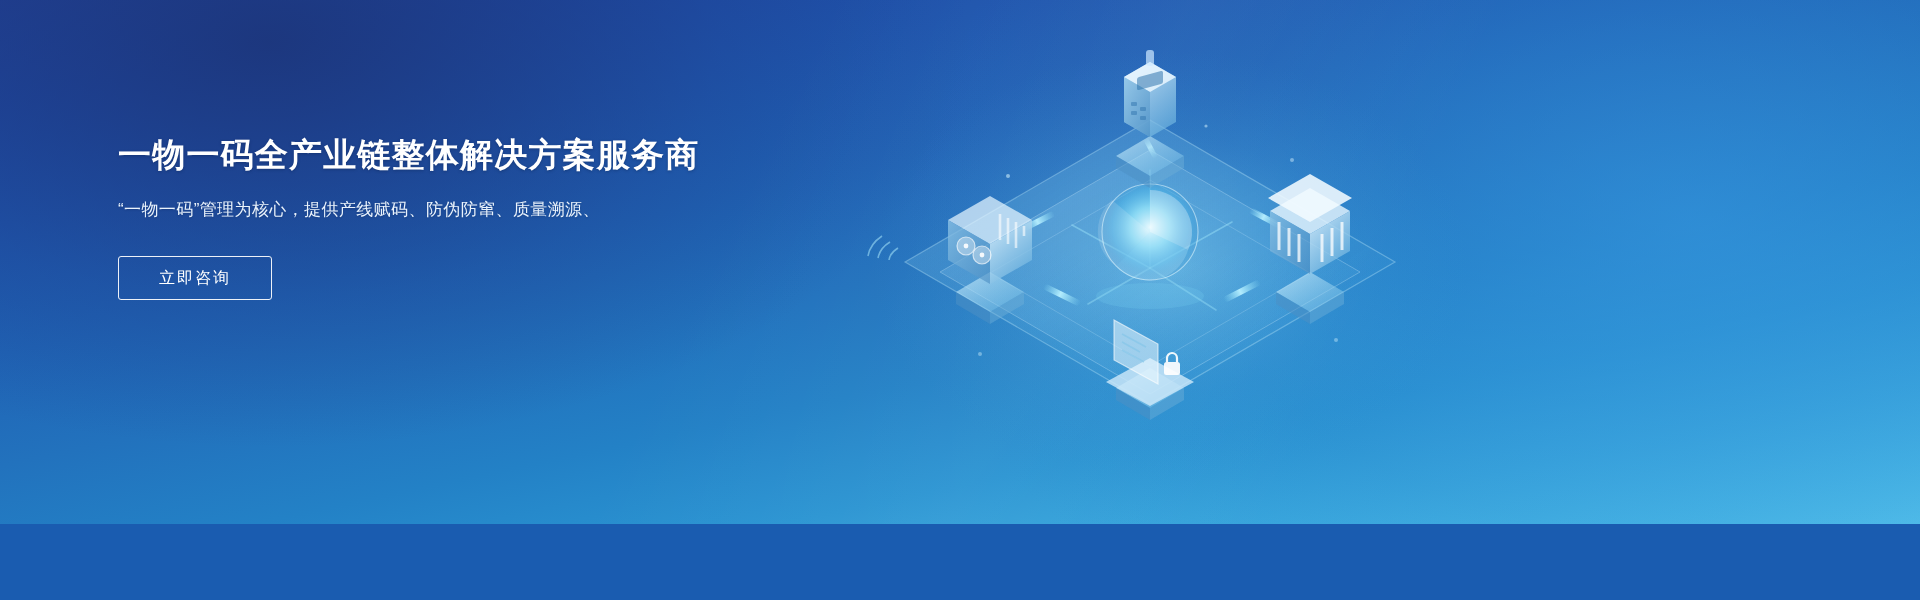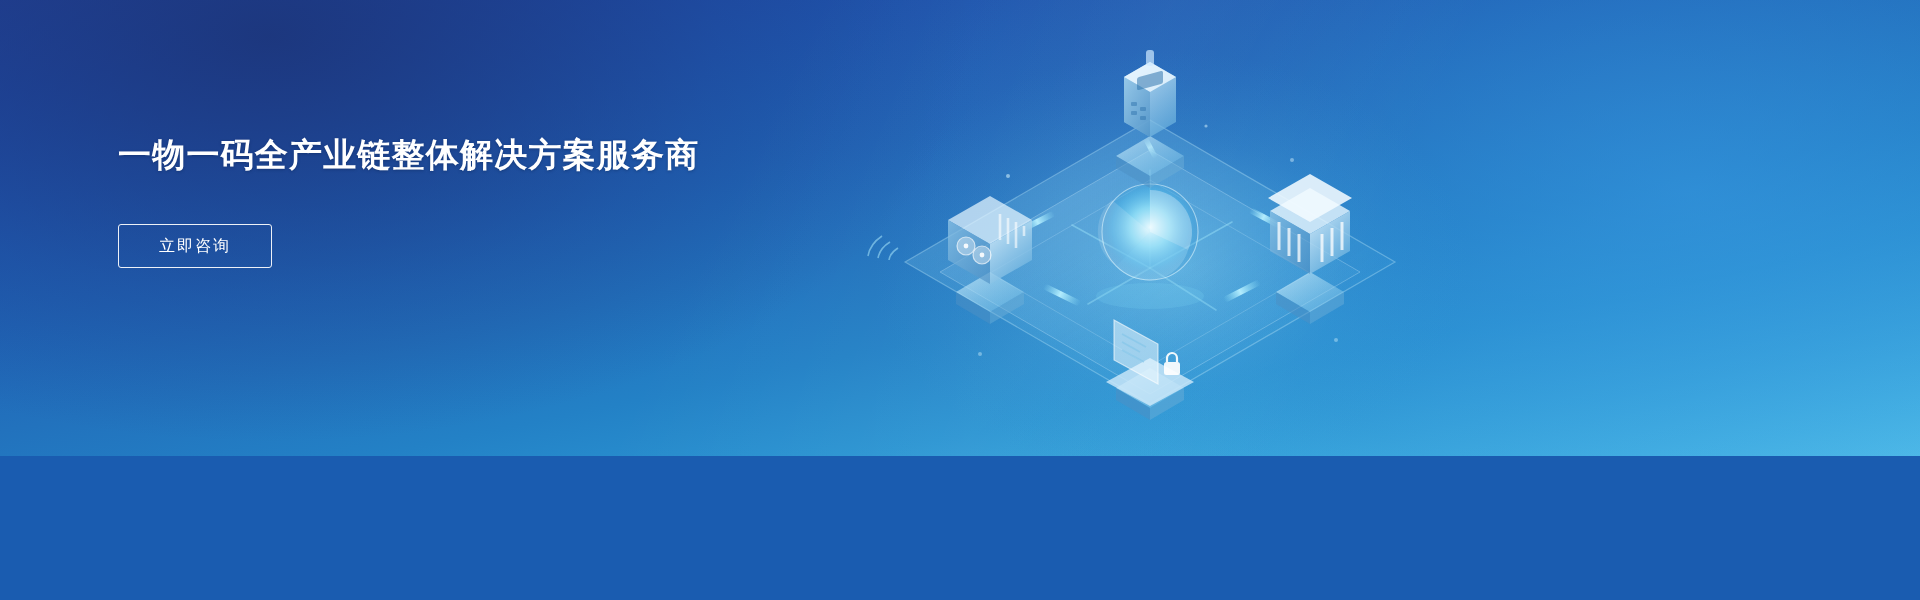--- a/index.html
+++ b/index.html
@@ -4,21 +4,21 @@
 <style>
   * { margin:0; padding:0; box-sizing:border-box; }
   html,body { width:1920px; height:600px; overflow:hidden; }
   body {
     font-family:"Liberation Sans","DejaVu Sans",sans-serif;
     background:#1a5cb0;
   }
 
   .banner {
     position:relative;
-    width:1920px; height:456px;
+    width:1920px; height:524px;
     overflow:hidden;
     background:
       radial-gradient(ellipse 1100px 700px at 88% 42%, rgba(56,150,225,0.55) 0%, rgba(40,120,200,0.18) 45%, rgba(0,0,0,0) 72%),
       radial-gradient(ellipse 900px 520px at 14% 8%, rgba(28,52,120,0.85) 0%, rgba(28,60,135,0.30) 50%, rgba(0,0,0,0) 78%),
       linear-gradient(168deg,
         #22439b 0%,
         #1f4aa5 11%,
         #1f56ae 24%,
         #2064b6 38%,
         #2272bd 50%,
@@ -83,20 +83,21 @@
 
 <div class="banner">
 
   <div class="sheen"></div>
 
   <div class="copy">
 
     <div class="headline">一物一码全产业链整体解决方案服务商</div>
 
     <div class="subcopy">
+      <div>“一物一码”管理为核心，提供产线赋码、防伪防窜、质量溯源、</div>
     </div>
 
     <button class="cta">立即咨询</button>
   </div>
 
   <div class="art">
     <svg viewBox="0 0 620 580" xmlns="http://www.w3.org/2000/svg">
       <defs>
         <linearGradient id="plate" x1="0" y1="0" x2="1" y2="1">
           <stop offset="0%" stop-color="#9fd8f2" stop-opacity="0.30"></stop>

